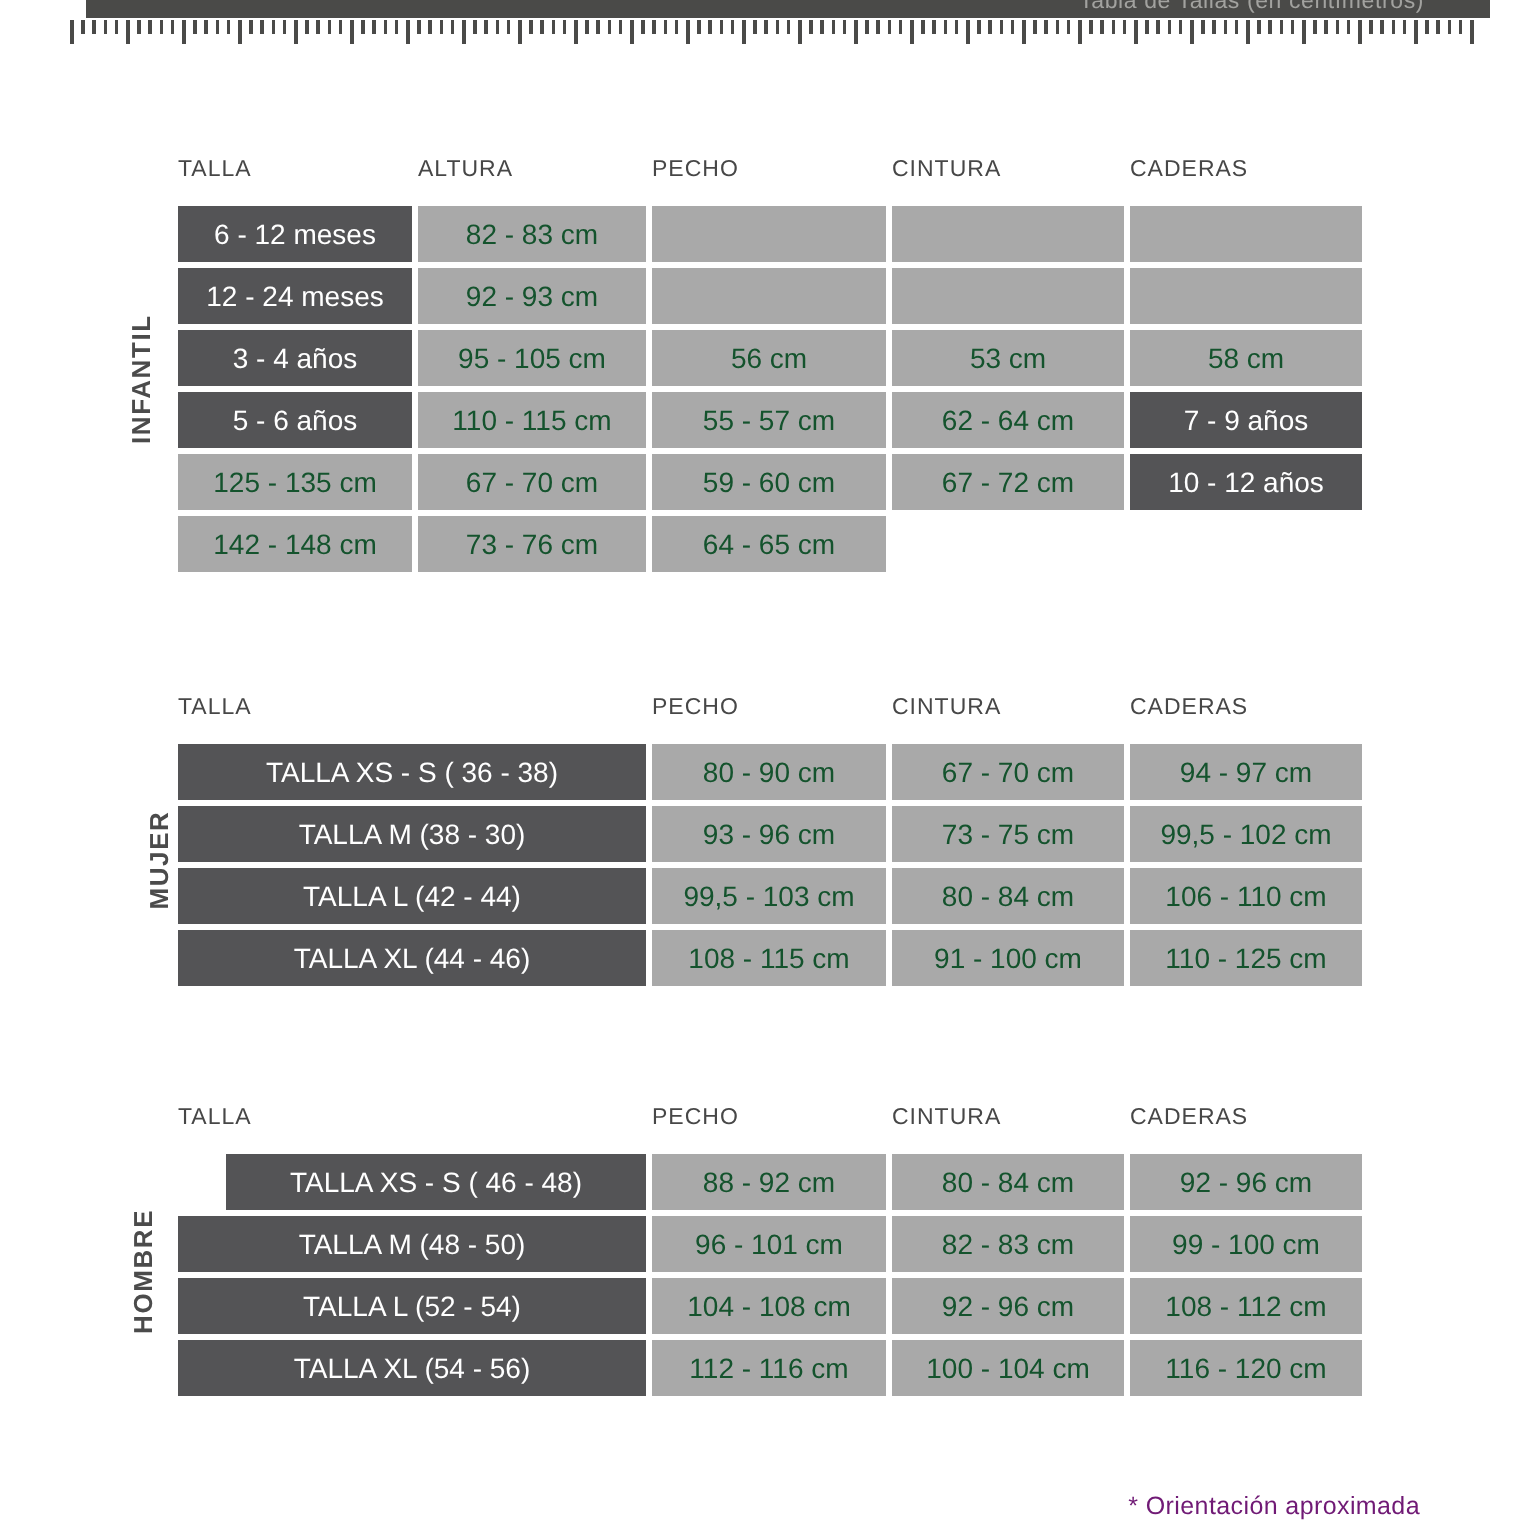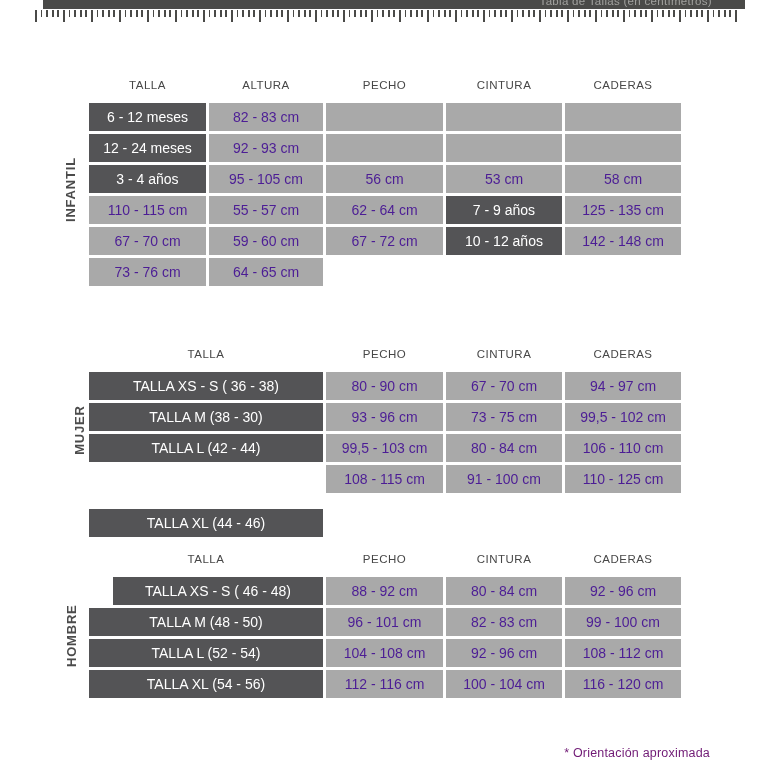--- a/index.html
+++ b/index.html
@@ -37,29 +37,29 @@
   #group-0{top:72px;}
   #group-1{top:341px;}
   #group-2{top:546px;}
   .thead,.tgrid{
     display:grid;
     grid-template-columns:117px 114px 117px 116px 116px;
     column-gap:3px;row-gap:3px;
   }
   .thead{height:26px;margin-bottom:5px;}
   .thead span{
-    align-self:center;text-align:center;
+    align-self:center;
     font-size:11.5px;color:var(--header-text);letter-spacing:0.5px;
   }
   .cell{
     height:28px;display:flex;align-items:center;justify-content:center;
     font-size:14px;white-space:nowrap;
   }
   .cell.dark{background:var(--dark-cell);color:var(--cell-text);}
-  .cell.gray{background:var(--gray-cell);color:#4c1d95;}
+  .cell.gray{background:var(--gray-cell);color:#14532d;}
   .vlabel{
     position:absolute;width:60px;height:30px;line-height:30px;text-align:center;
     transform:rotate(-90deg);font-weight:bold;font-size:13px;color:#4b4b4b;
     letter-spacing:0.8px;
   }
   #group-0 .vlabel{left:-48px;top:105px;}
   #group-1 .vlabel{left:-39px;top:74px;}
   #group-2 .vlabel{left:-47px;top:76px;}
   .footer-note{
     position:absolute;top:746px;right:60px;
@@ -93,20 +93,21 @@
       <div class="cell dark">12 - 24 meses</div>
       <div class="cell gray">92 - 93 cm</div>
       <div class="cell gray"></div>
       <div class="cell gray"></div>
       <div class="cell gray"></div>
       <div class="cell dark">3 - 4 años</div>
       <div class="cell gray">95 - 105 cm</div>
       <div class="cell gray">56 cm</div>
       <div class="cell gray">53 cm</div>
       <div class="cell gray">58 cm</div>
+      <div class="cell dark">5 - 6 años</div>
       <div class="cell gray">110 - 115 cm</div>
       <div class="cell gray">55 - 57 cm</div>
       <div class="cell gray">62 - 64 cm</div>
       <div class="cell dark">7 - 9 años</div>
       <div class="cell gray">125 - 135 cm</div>
       <div class="cell gray">67 - 70 cm</div>
       <div class="cell gray">59 - 60 cm</div>
       <div class="cell gray">67 - 72 cm</div>
       <div class="cell dark">10 - 12 años</div>
       <div class="cell gray">142 - 148 cm</div>
@@ -129,21 +130,21 @@
       <div class="cell gray">67 - 70 cm</div>
       <div class="cell gray">94 - 97 cm</div>
       <div class="cell dark" style="grid-column: span 2;">TALLA M (38 - 30)</div>
       <div class="cell gray">93 - 96 cm</div>
       <div class="cell gray">73 - 75 cm</div>
       <div class="cell gray">99,5 - 102 cm</div>
       <div class="cell dark" style="grid-column: span 2;">TALLA L (42 - 44)</div>
       <div class="cell gray">99,5 - 103 cm</div>
       <div class="cell gray">80 - 84 cm</div>
       <div class="cell gray">106 - 110 cm</div>
-      <div class="cell dark" style="grid-column: span 2; margin-top: 44px;">TALLA XL (44 - 46)</div>
+      <div class="cell dark" style="grid-column: span 2;">TALLA XL (44 - 46)</div>
       <div class="cell gray">108 - 115 cm</div>
       <div class="cell gray">91 - 100 cm</div>
       <div class="cell gray">110 - 125 cm</div>
     </div>
 </section>
 
 <section class="group" id="group-2">
   <div class="vlabel">HOMBRE</div>
   <div class="thead">
       <span style="grid-column: span 2;">TALLA</span>

